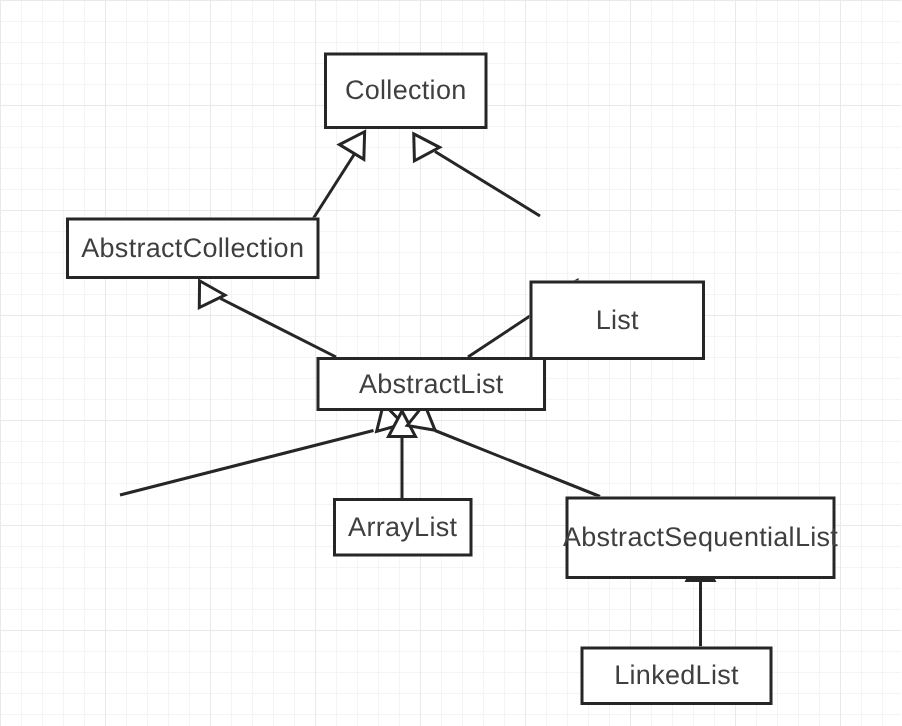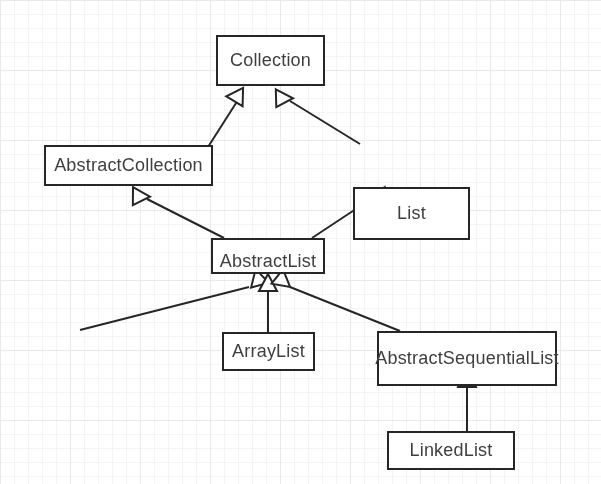--- a/index.html
+++ b/index.html
@@ -117,21 +117,21 @@
   </div>
 
   <div class="uml-box" style="left:44px; top:145px; width:169px; height:41px;">
     <span>AbstractCollection</span>
   </div>
 
   <div class="uml-box" style="left:353px; top:144px; width:117px; height:53px;margin-top:43px;">
     <span>List</span>
   </div>
 
-  <div class="uml-box" style="left:211px; top:238px; width:114px; height:36px;align-items:flex-end;">
+  <div class="uml-box" style="left:211px; top:238px; width:153px; height:36px;">
     <span>AbstractList</span>
   </div>
 
 
   <div class="uml-box" style="left:222px; top:332px; width:93px; height:39px;">
     <span>ArrayList</span>
   </div>
 
   <div class="uml-box" style="left:377px; top:331px; width:180px; height:55px;">
     <span>AbstractSequentialList</span>

